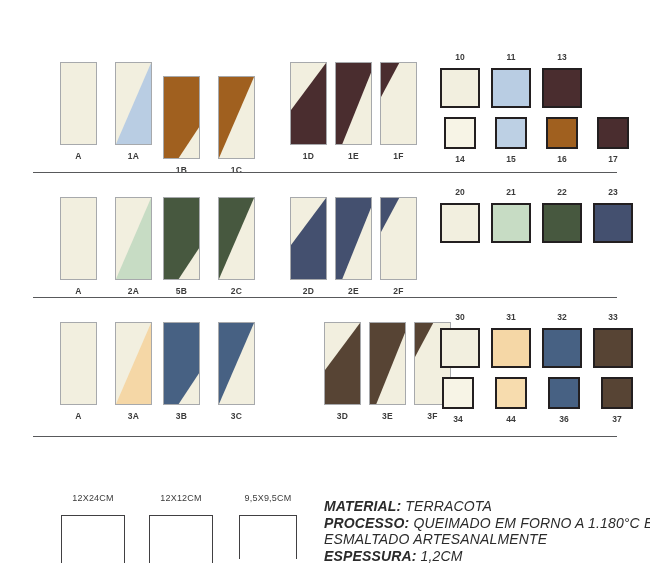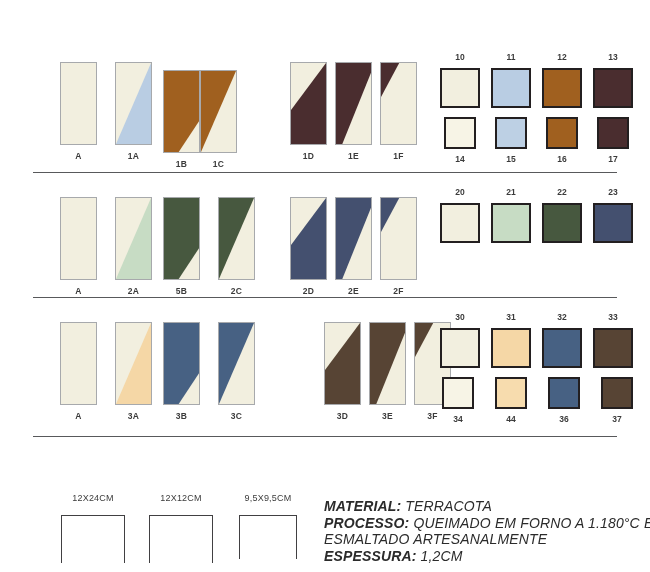--- a/index.html
+++ b/index.html
@@ -96,21 +96,21 @@
         </div>
         <div class="tile-cell">
           <div class="tile">
             <svg viewBox="0 0 37 83" preserveAspectRatio="none">
               <polygon points="0,83 37,0 37,83" fill="#b9cde3"></polygon>
             </svg>
           </div>
           <div class="tile-label">1A</div>
         </div>
       </div>
-      <div class="tile-group" style="left: 163px; top: 70px; ">
+      <div class="tile-group" style="left: 163px; top: 76px; gap: 18px;">
         <div class="tile-cell">
           <div class="tile">
             <svg viewBox="0 0 37 83" preserveAspectRatio="none">
               <polygon points="0,0 37,0 37,83 0,83" fill="#a0601f"></polygon>
               <polygon points="37,51.46 37,83 15.54,83" fill="#f2efdf"></polygon>
             </svg>
           </div>
           <div class="tile-label">1B</div>
         </div>
         <div class="tile-cell">
@@ -152,24 +152,20 @@
       </div>
       <div class="swatch-block" style="left: 440px; top: 53px;">
         <div class="sw-row" style="gap: 11px;">
           <div class="sw-cell big">
             <div class="sw-num">10</div>
             <div class="sw-big" style="background: rgb(242, 239, 223);"></div>
           </div>
           <div class="sw-cell big">
             <div class="sw-num">11</div>
             <div class="sw-big" style="background: rgb(185, 205, 227);"></div>
-          </div>
-          <div class="sw-cell big">
-            <div class="sw-num">12</div>
-            <div class="sw-big" style="background: rgb(160, 96, 31);"></div>
           </div>
           <div class="sw-cell big">
             <div class="sw-num">13</div>
             <div class="sw-big" style="background: rgb(74, 45, 47);"></div>
           </div>
         </div>
         <div class="sw-row" style="gap: 19px; margin-top: 9px; margin-left: 4px;">
           <div class="sw-cell small">
             <div class="sw-small" style="background: rgb(247, 244, 230);"></div>
             <div class="sw-num">14</div>

